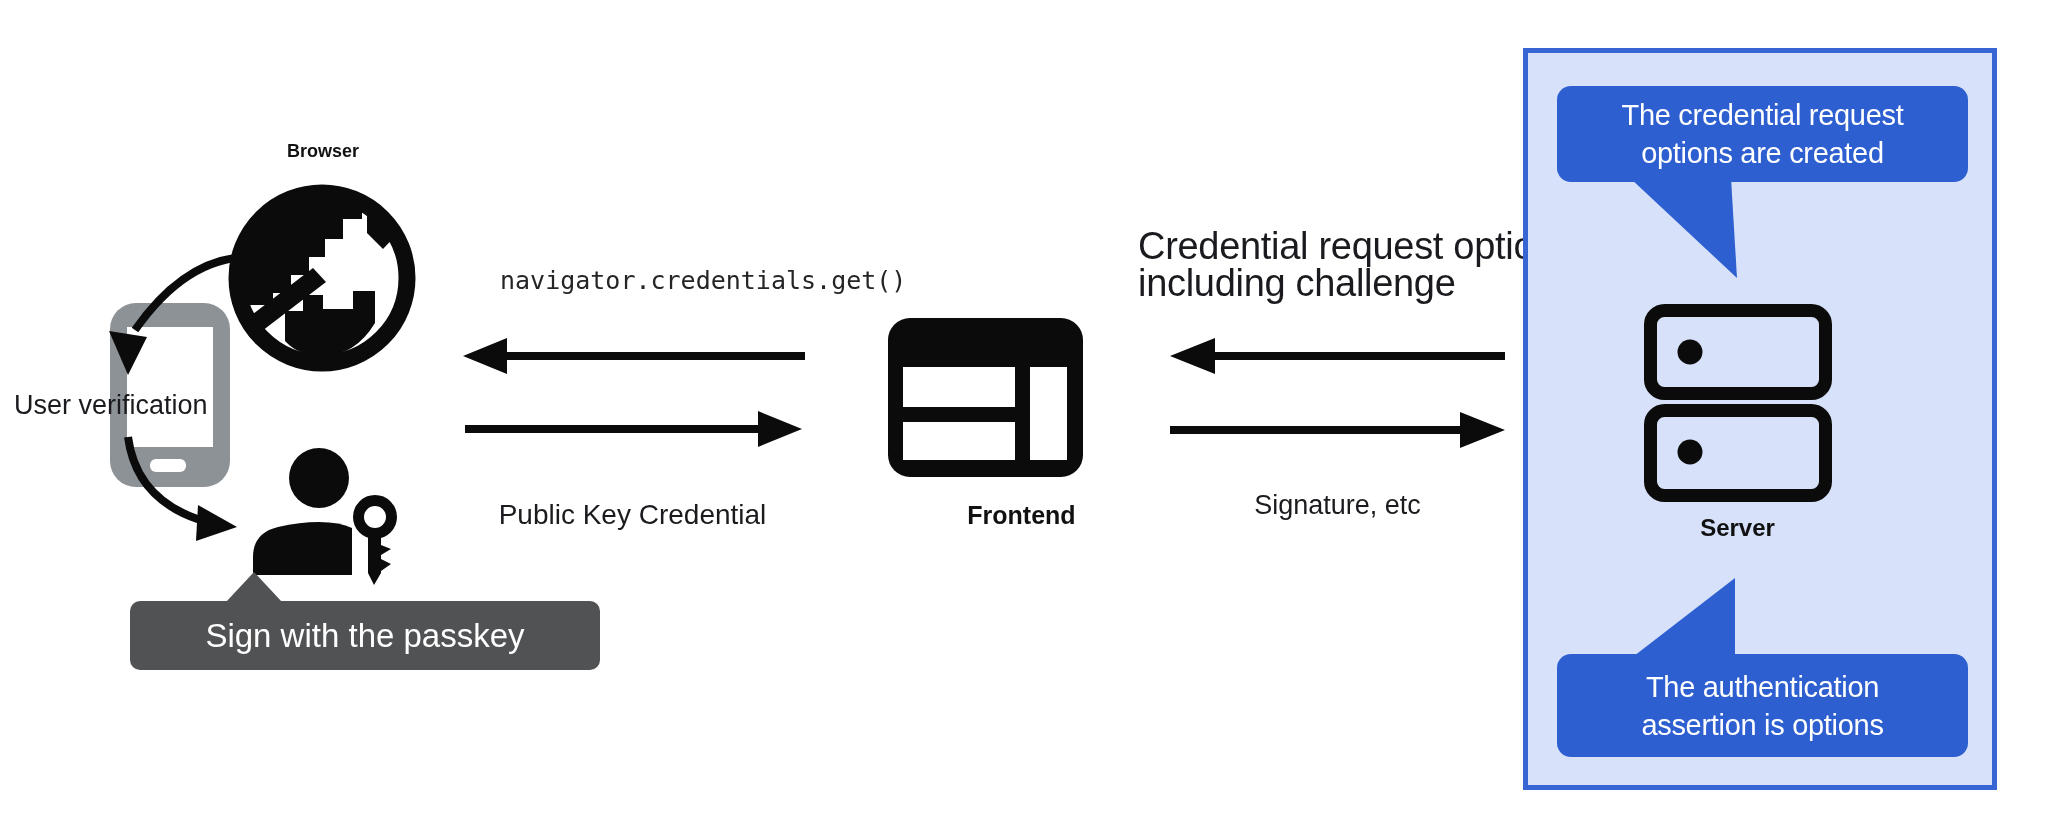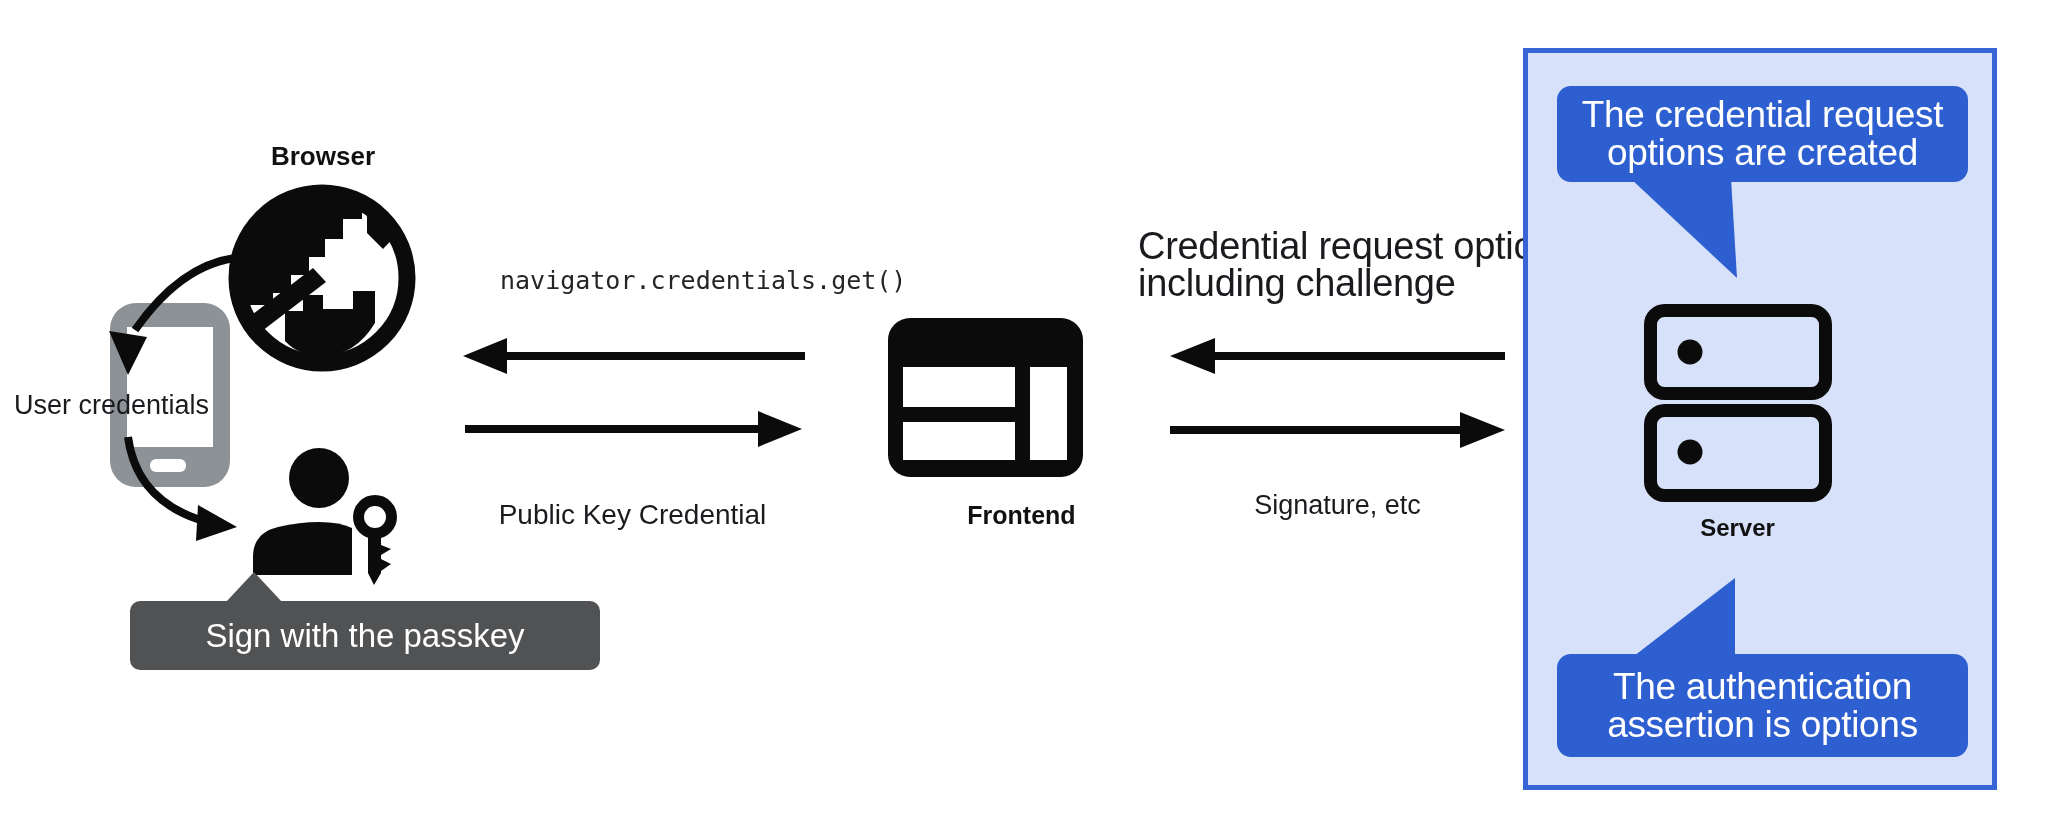--- a/index.html
+++ b/index.html
@@ -20,30 +20,30 @@
   .tooltip::before{
     content:"";position:absolute;top:-29px;left:96px;width:0;height:0;
     border-left:28px solid transparent;border-right:28px solid transparent;
     border-bottom:30px solid #515254;
   }
   
   .panel{background:#d7e2fa;border:5px solid #3765d3;}
   .bubble{
     background:#2d5fd0;border-radius:14px;color:#fff;
     display:flex;align-items:center;justify-content:center;
-    font-size:37px;line-height:38px;text-align:center;letter-spacing:-0.3px;
+    font-size:29px;line-height:38px;text-align:center;letter-spacing:-0.3px;
   }
   svg{display:block;}
 </style>
 </head>
 <body>
 
 <div id="canvas">
 
-  <div class="abs bold-lbl center" style="left:253px;top:141px;width:140px;font-size:26px;">Browser</div>
+  <div class="abs bold-lbl center" style="left:253px;top:141px;width:140px;font-size:18px;">Browser</div>
 
   <svg class="abs" style="left:227px;top:183px;" width="190" height="190" viewBox="0 0 190 190">
     <defs>
         <clipPath id="globeClip">
           <circle cx="95" cy="95" r="78"></circle>
         </clipPath>
       </defs>
     <circle cx="95" cy="95" r="85" fill="#ffffff" stroke="#0b0b0b" stroke-width="17"></circle>
     <g clip-path="url(#globeClip)" fill="#0b0b0b">
       <path d="M17,17 H135 V36 H116 V56 H98 V74 H82 V92 H64 V110 H46 V122 H17 Z"></path>
@@ -62,21 +62,21 @@
   <svg class="abs" style="left:95px;top:235px;" width="180" height="150" viewBox="0 0 180 150">
     <path d="M160,22 C115,20 75,45 40,95" fill="none" stroke="#0b0b0b" stroke-width="8"></path>
     <polygon points="14,96 52,102 33,140" fill="#0b0b0b"></polygon>
   </svg>
 
   <svg class="abs" style="left:95px;top:420px;" width="160" height="130" viewBox="0 0 160 130">
     <path d="M33,17 C38,55 60,85 105,100" fill="none" stroke="#0b0b0b" stroke-width="8"></path>
     <polygon points="103,85 142,107 101,121" fill="#0b0b0b"></polygon>
   </svg>
 
-  <div class="abs lbl" style="left:14px;top:390px;font-size:27px;color:#1b1b1f;">User credentials</div>
+  <div class="abs lbl" style="left:14px;top:390px;font-size:27px;color:#1b1b1f;">User verification</div>
 
   <svg class="abs" style="left:240px;top:445px;" width="170" height="150" viewBox="0 0 170 150">
     <circle cx="79" cy="33" r="30" fill="#0b0b0b"></circle>
     <path d="M13,130 L13,112 Q13,88 38,82 Q60,77 79,77 Q100,77 112,83 L112,130 Z" fill="#0b0b0b"></path>
     <circle cx="135" cy="72" r="16.5" fill="none" stroke="#0b0b0b" stroke-width="11"></circle>
     <path d="M128,88 L141,88 L141,100 L151,104 L141,110 L141,114 L151,119 L141,126 L141,128 L134,140 L128,128 Z" fill="#0b0b0b"></path>
   </svg>
 
   <div class="abs tooltip" style="left:130px;top:601px;width:470px;height:69px;font-size:33px;">
     <span>Sign with the passkey</span>

